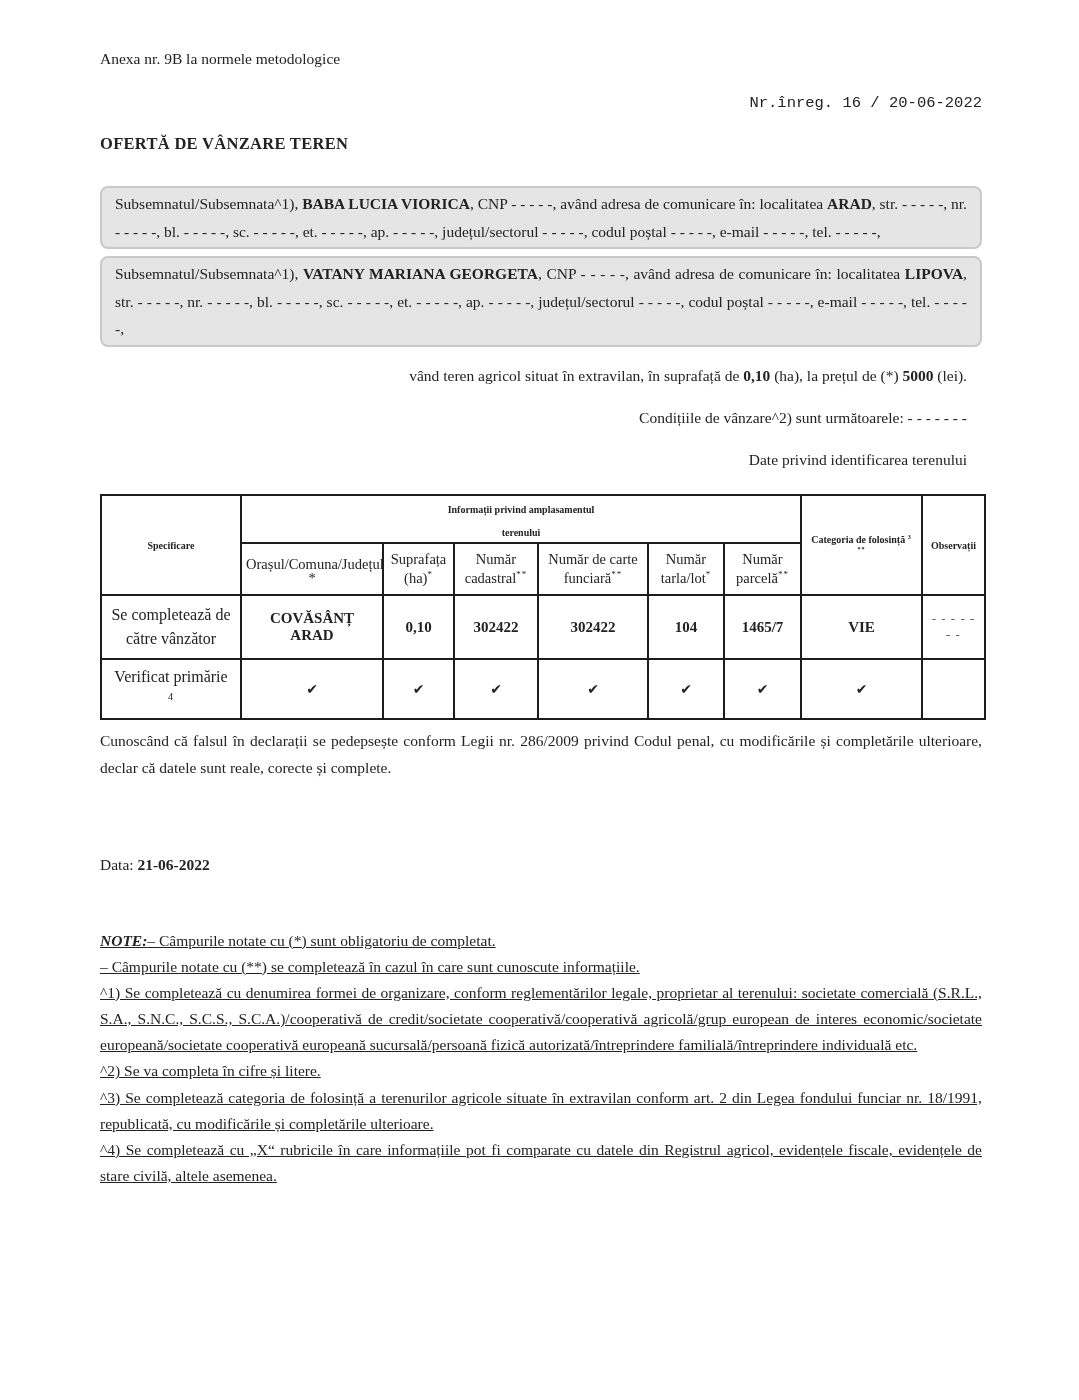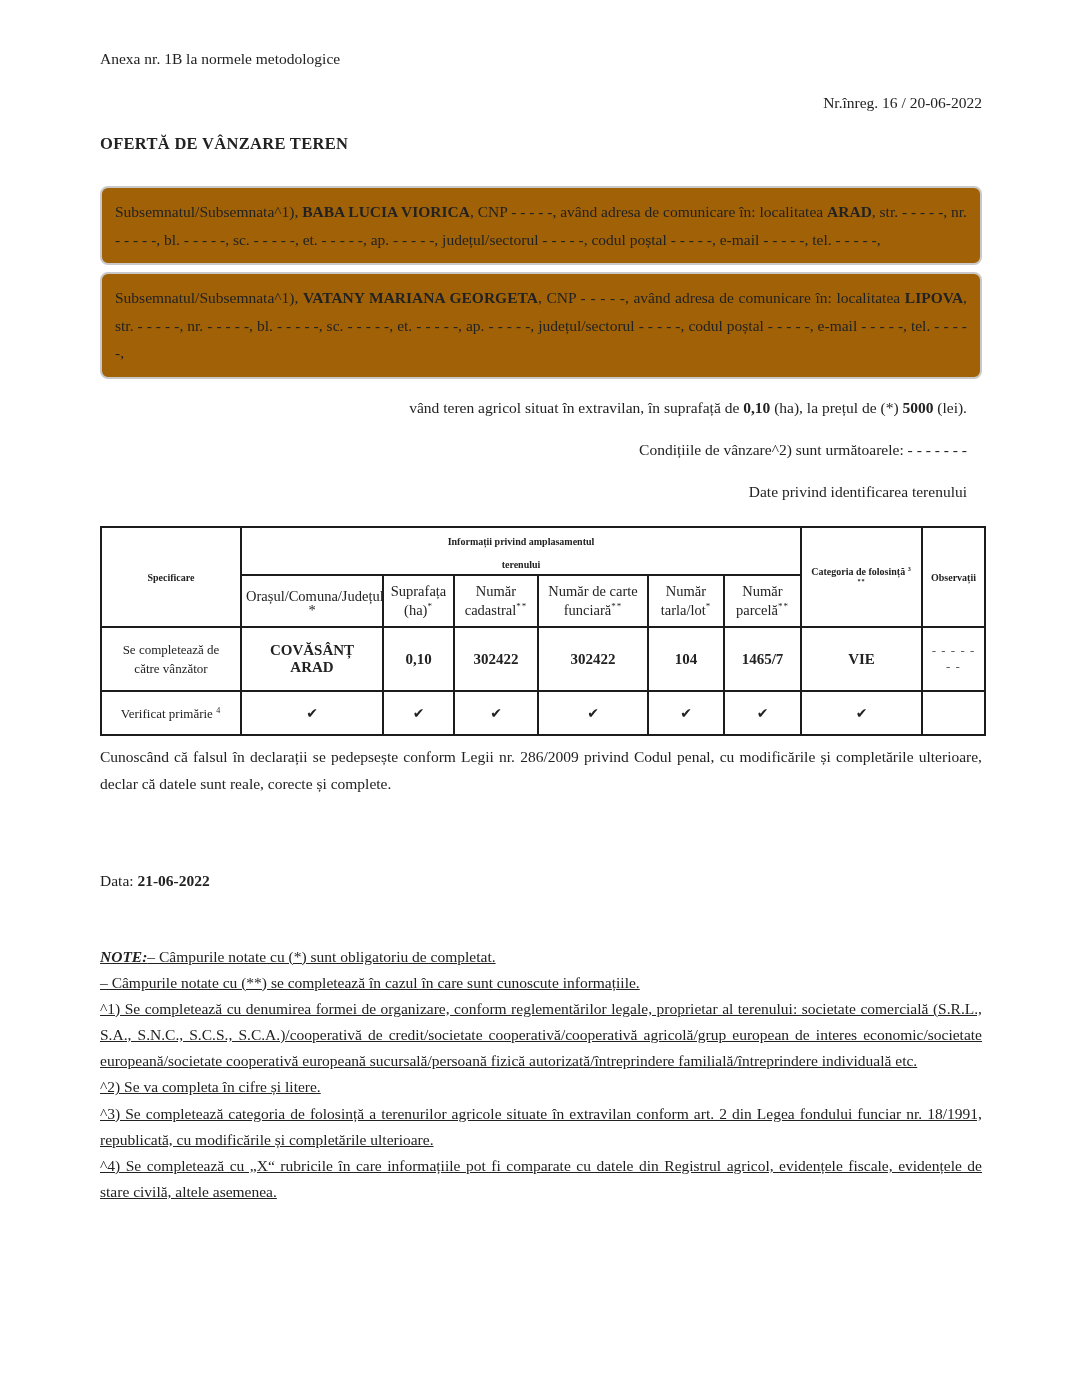--- a/index.html
+++ b/index.html
@@ -1,51 +1,51 @@
 <!DOCTYPE html>
 <html><head>
 <meta charset="utf-8">
 <style>
   html,body{margin:0;padding:0;background:#ffffff;}
   body{width:1079px;height:1400px;font-family:"Liberation Serif",serif;color:#222;}
   .page{padding:50px 97px 0 100px;font-size:15.5px;}
   .annex{margin:0 0 26px 0;}
-  .reg{text-align:right;margin:0 0 22px 0;}
+  .reg{text-align:right;margin:0 0 22px 0;font-family:Liberation Mono, monospace;}
   .title{font-size:16.5px;font-weight:bold;margin:0 0 32px 0;letter-spacing:.3px;}
-  .box{border:2px solid #c9c9c9;border-radius:8px;padding:10px 13px;line-height:1.78;text-align:justify;margin-bottom:7px;background:#a16207;}
+  .box{border:2px solid #c9c9c9;border-radius:8px;padding:2px 13px;line-height:1.78;text-align:justify;margin-bottom:7px;background:#e5e5e5;}
   .par{margin-top:10px;line-height:1.75;}
   .par div{margin:15px;text-align:right;}
   table{border-collapse:collapse;width:884px;margin-top:21px;table-layout:fixed;}
   th,td{border:2px solid #1c1c1c;padding:2px 6px;vertical-align:middle;}
   thead th{font-weight:bold;font-size:10px;text-align:center;}
   th.group{padding-top:8px;padding-bottom:4px;}
   th.group .gline1{margin-bottom:12px;}
   tr.sub th{font-weight:normal;font-size:14.5px;line-height:1.2;height:44px;padding:3px 4px;}
   .star{line-height:.7;}
   sup{font-size:62%;vertical-align:super;letter-spacing:1px;}
-  td.labelcell{font-size:13px;line-height:1.5;text-align:justify;padding:5px 9px;}
+  td.labelcell{font-size:16px;line-height:1.5;text-align:justify;padding:5px 9px;}
   tr.datarow td{height:52px;text-align:center;}
   tr.datarow td.val{font-weight:bold;font-size:15px;}
   tr.checkrow td{height:32px;text-align:center;}
   td.check{font-family:"DejaVu Sans",sans-serif;font-weight:bold;font-size:14px;}
   td.dash{font-size:13px;color:#555;letter-spacing:1px;}
   .declaration{text-align:justify;line-height:1.75;margin:7px 0 0 0;}
   .date-line{margin:74px 0 0 0;}
   .notes{margin-top:54px;line-height:1.69;}
   .notes p{margin:0;text-decoration:underline;}
   .just{text-align:justify;}
   .b{font-weight:bold;}
   .bi{font-weight:bold;font-style:italic;}
 </style>
 </head>
 <body>
 
 <div class="page">
 
-  <div class="annex">Anexa nr. 1B la normele metodologice</div>
+  <div class="annex">Anexa nr. 9B la normele metodologice</div>
 
   <div class="reg">Nr.înreg. 16 / 20-06-2022</div>
 
   <div class="title">OFERTĂ DE VÂNZARE TEREN</div>
 
   <div class="box"><span>Subsemnatul/Subsemnata^1), </span><span class="b">BABA LUCIA VIORICA</span><span>, CNP - - - - -, având adresa de comunicare în: localitatea </span><span class="b">ARAD</span><span>, str. - - - - -, nr. - - - - -, bl. - - - - -, sc. - - - - -, et. - - - - -, ap. - - - - -, județul/sectorul - - - - -, codul poștal - - - - -, e-mail - - - - -, tel. - - - - -,</span></div>
 
   <div class="box"><span>Subsemnatul/Subsemnata^1), </span><span class="b">VATANY MARIANA GEORGETA</span><span>, CNP - - - - -, având adresa de comunicare în: localitatea </span><span class="b">LIPOVA</span><span>, str. - - - - -, nr. - - - - -, bl. - - - - -, sc. - - - - -, et. - - - - -, ap. - - - - -, județul/sectorul - - - - -, codul poștal - - - - -, e-mail - - - - -, tel. - - - - -,</span></div>
 
   <div class="par">

